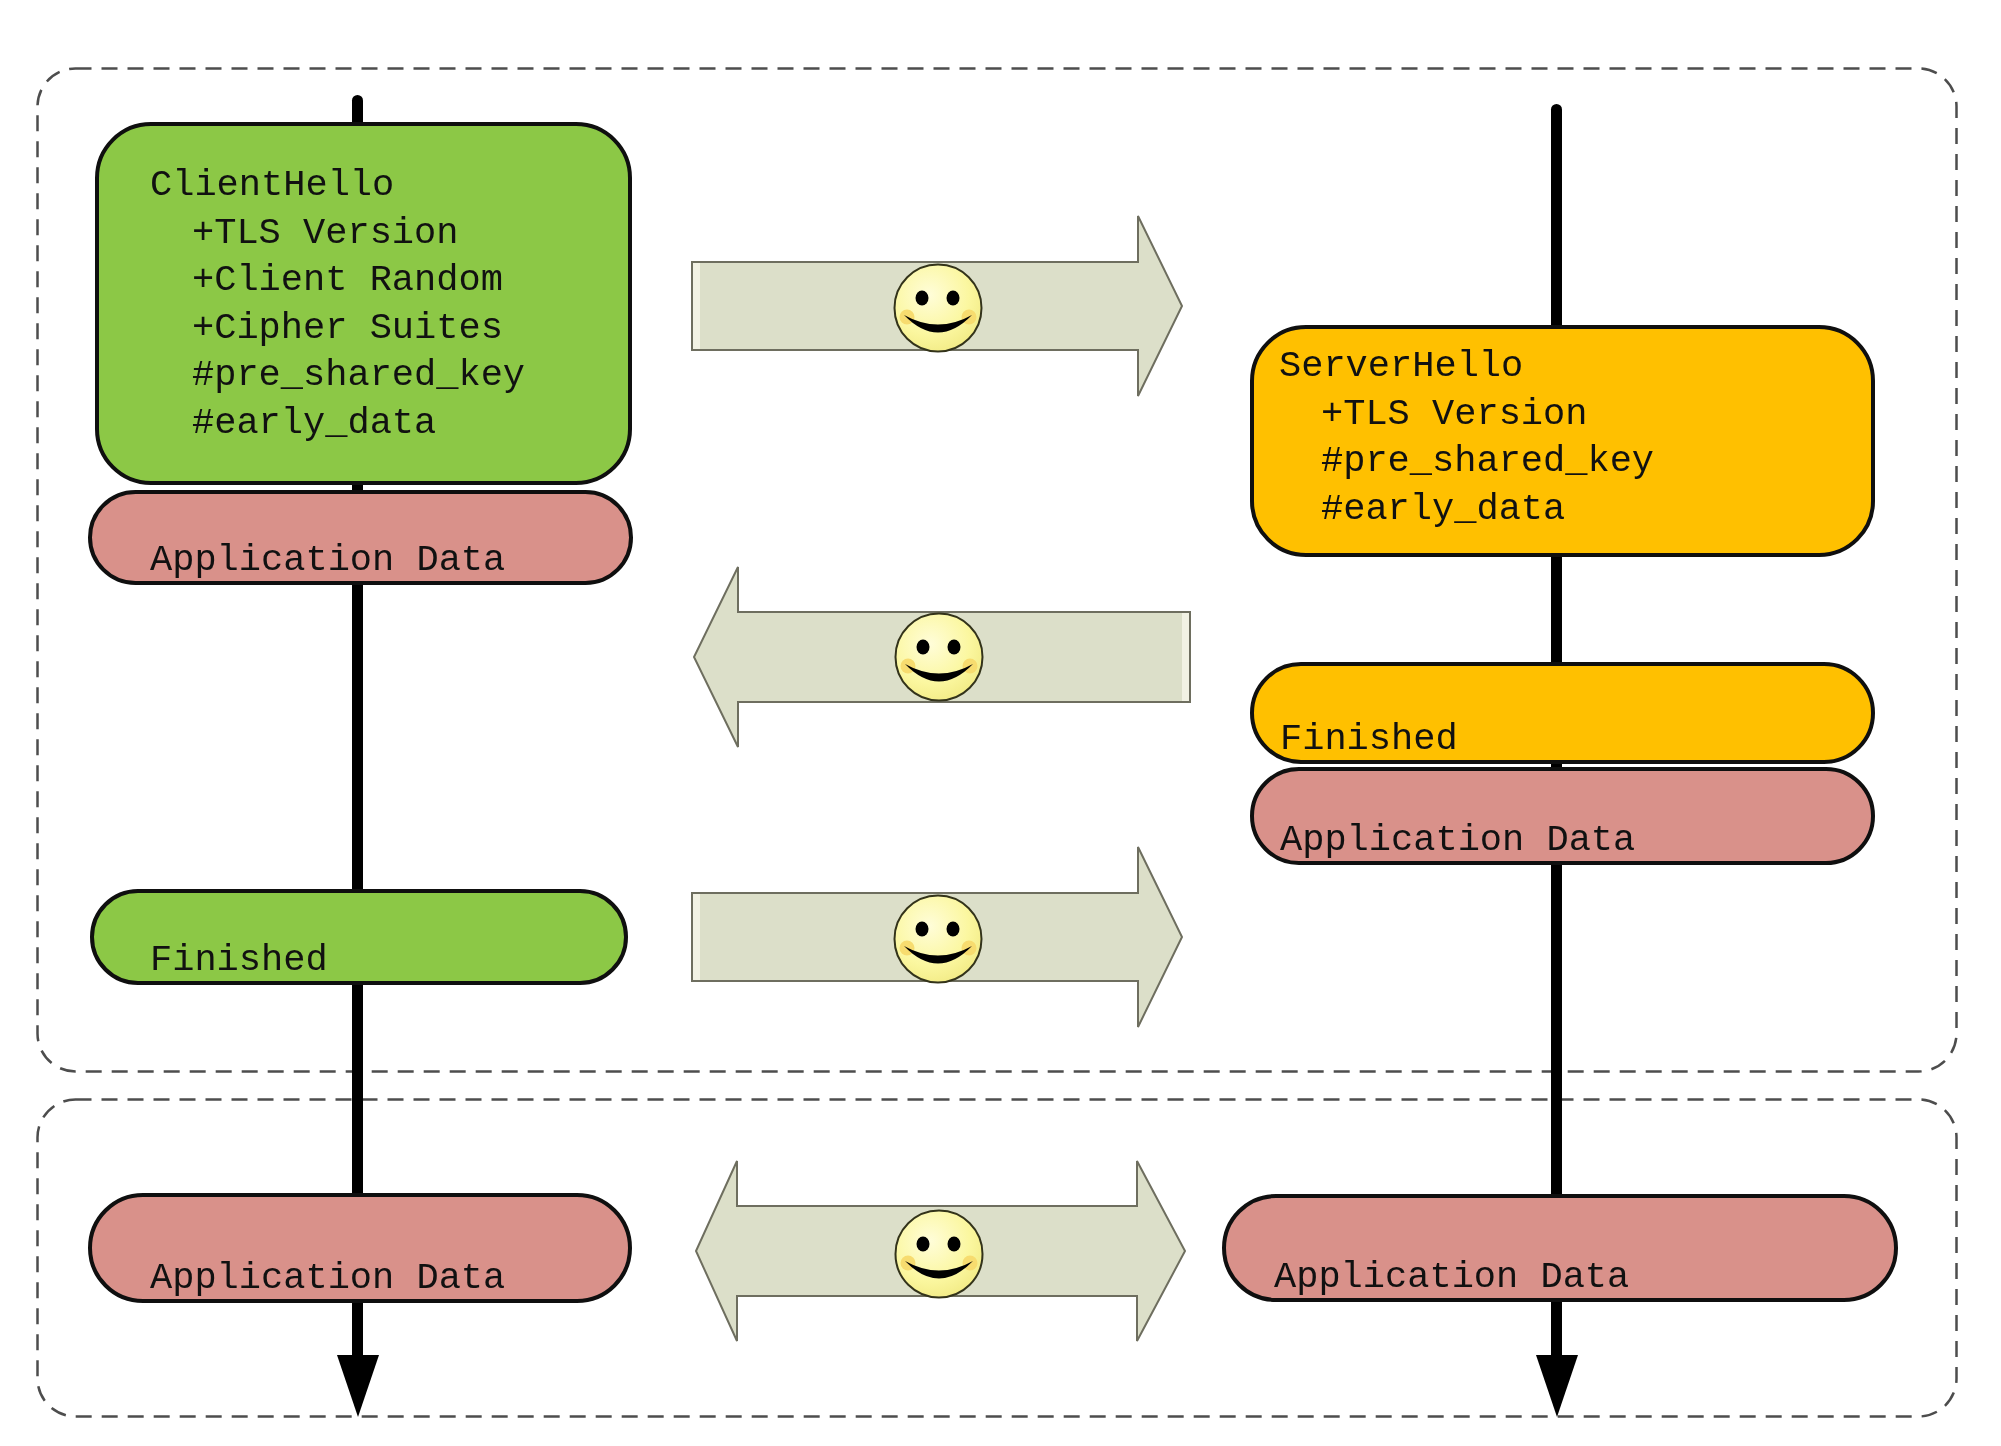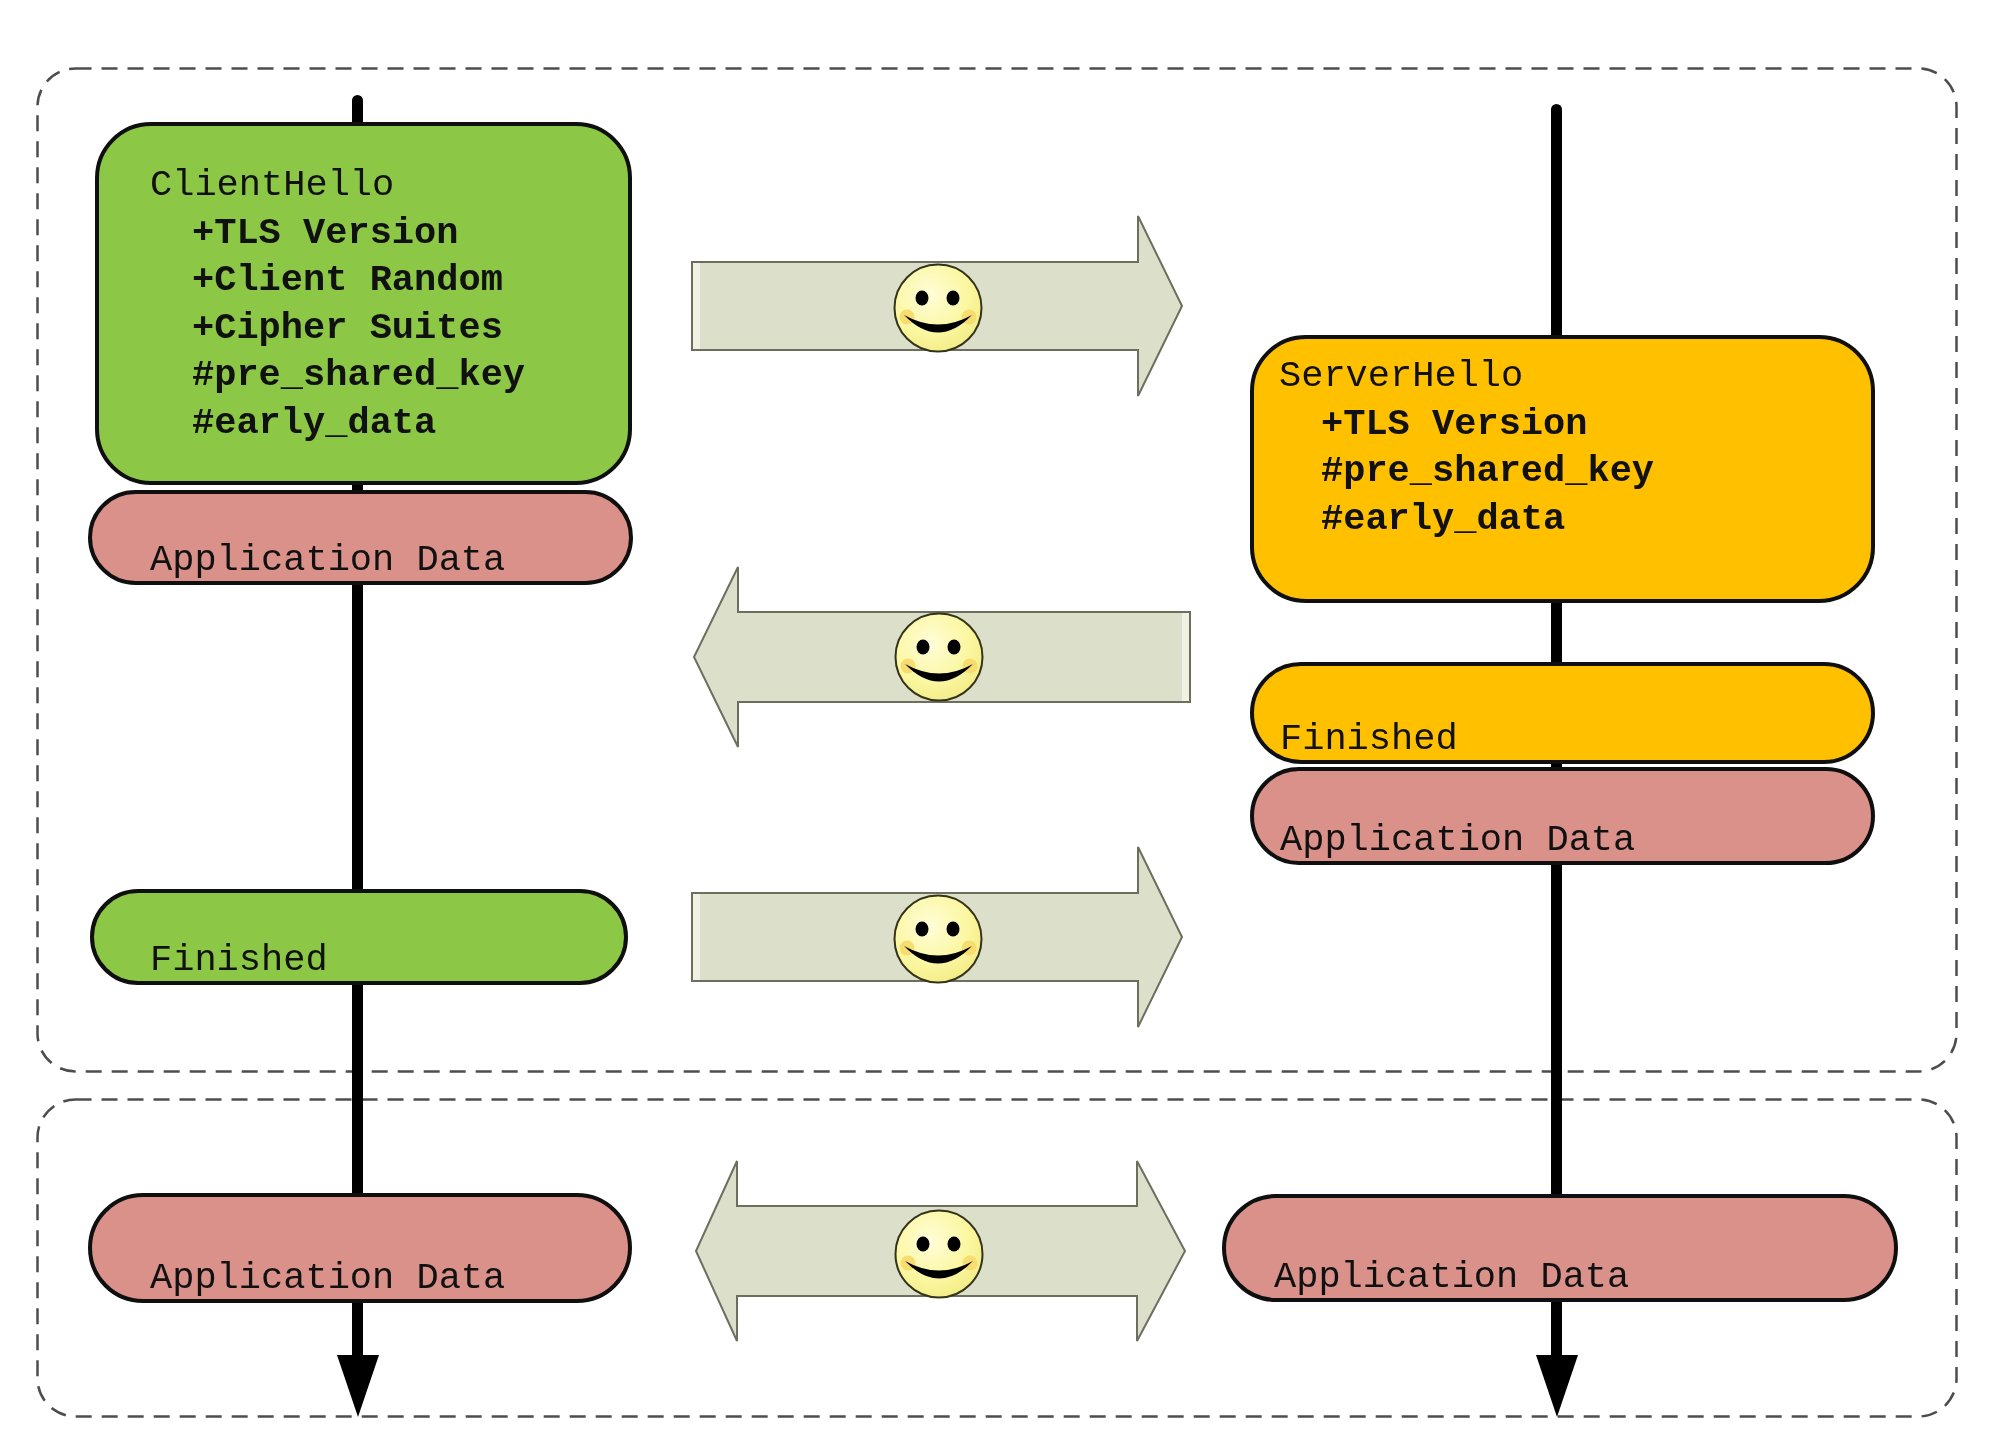--- a/index.html
+++ b/index.html
@@ -20,21 +20,21 @@
     box-sizing:border-box;
     border:4px solid #0f0f0f;
     z-index:2;
     font-size:37px;
   }
   .box.green{background:#8cc846;}
   .box.orange{background:#ffc000;}
   .box.pink{background:#d9918a;}
   .box.single{display:flex;align-items:flex-end;}
   .line{height:47.5px;line-height:47.5px;white-space:pre;}
-  .line.indent{padding-left:42px;font-weight:bold;}
+  .line.indent{padding-left:42px;}
   
   .timeline{
     position:absolute;width:11px;background:#000;z-index:1;border-radius:6px 6px 0 0;
   }
   .tl-head{
     position:absolute;width:0;height:0;z-index:1;
     border-left:21px solid transparent;
     border-right:21px solid transparent;
     border-top:62px solid #000;
   }
@@ -83,21 +83,21 @@
   </div>
 
   <div class="box green single" style="left:90px;top:872px;width:538px;height:96px;border-radius:48px;padding-left:56px;">
     <span>Finished</span>
   </div>
 
   <div class="box pink single" style="left:88px;top:1176px;width:544px;height:110px;border-radius:55px;padding-left:58px;">
     <span>Application Data</span>
   </div>
 
-  <div class="box orange" style="left:1250px;top:318px;width:625px;height:268px;border-radius:56px;padding:14px 10px 8px 25px;">
+  <div class="box orange" style="left:1250px;top:308px;width:625px;height:232px;border-radius:56px;padding:14px 10px 8px 25px;">
     <div class="line">ServerHello</div>
     <div class="line indent">+TLS Version</div>
     <div class="line indent">#pre_shared_key</div>
     <div class="line indent">#early_data</div>
   </div>
 
   <div class="box orange single" style="left:1250px;top:645px;width:625px;height:102px;border-radius:51px;padding-left:26px;">
     <span>Finished</span>
   </div>
 

